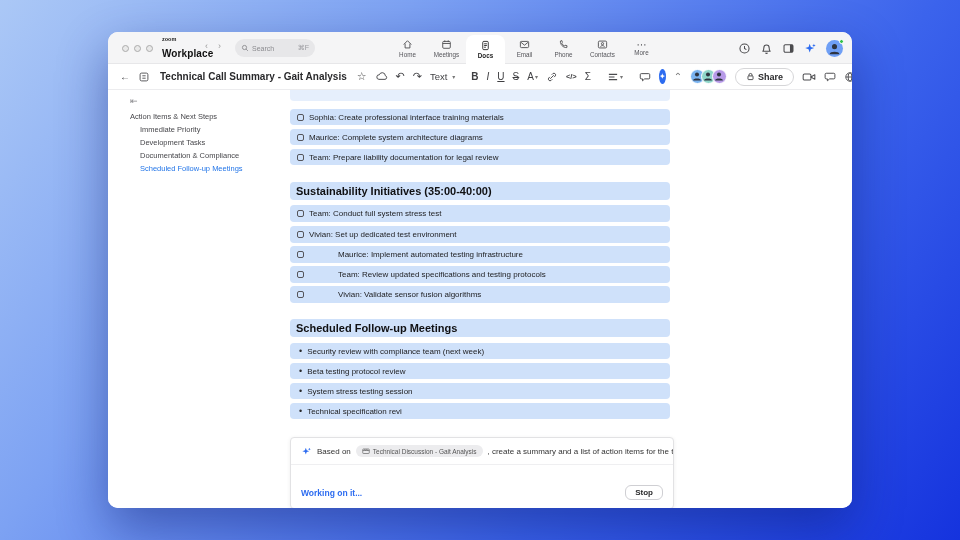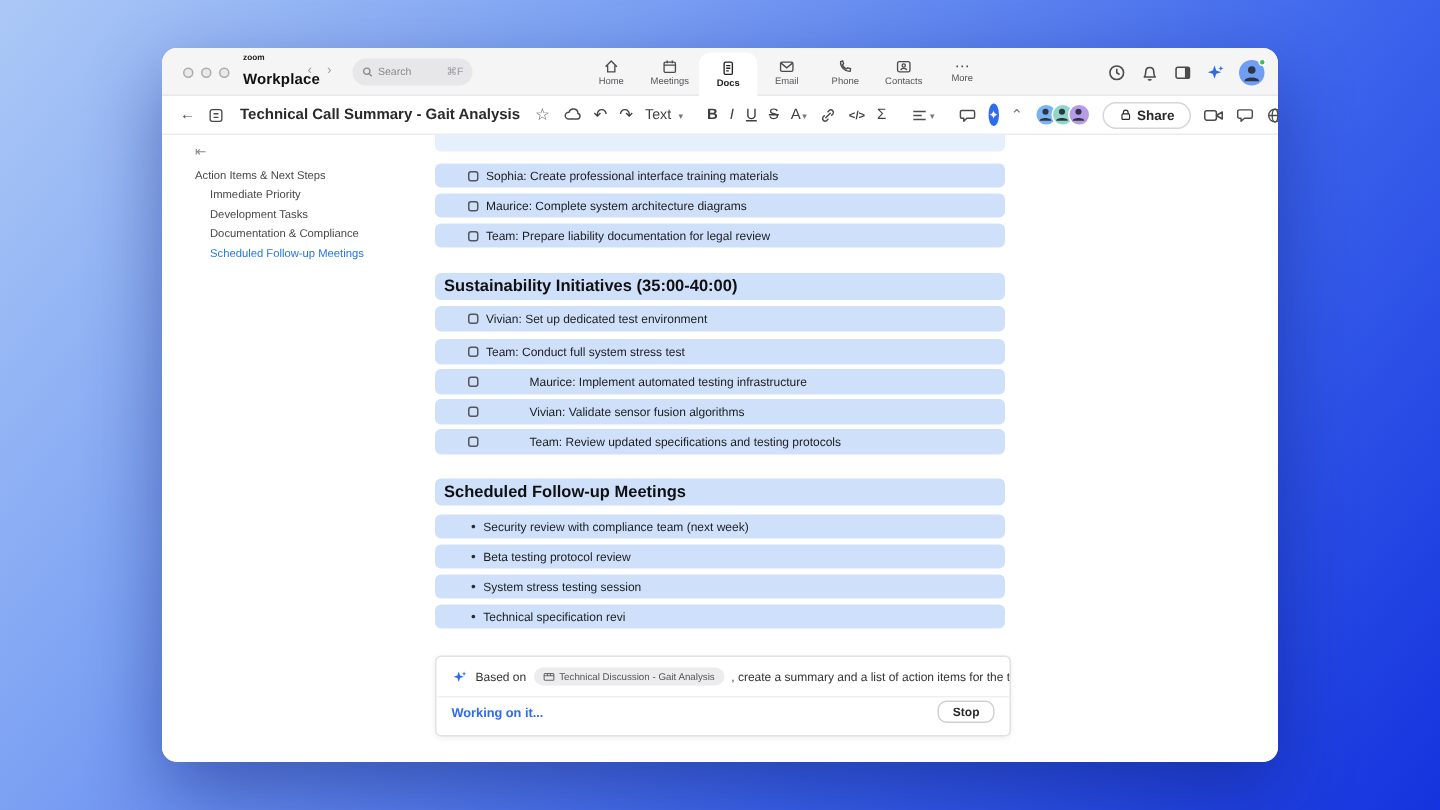--- a/index.html
+++ b/index.html
@@ -66,39 +66,39 @@
   
   .main { position:absolute; left:0; top:58px; width:100%; height:418px; background:#fff; }
   .outline { position:absolute; left:10px; top:6px; width:168px; }
   .collapse-ic { font-size:9px; color:#8a8a8e; margin-left:12px; }
   .sb-item { font-size:7.5px; color:#47474b; line-height:13px; padding-left:12px; white-space:nowrap; cursor:default; }
   .sb-item.lvl1 { padding-left:22px; }
   .sb-item.active { color:#2476e8; }
   .content { position:absolute; left:182px; top:0; width:380px; }
   .task-row, .bullet-row {
     height:16px; background:#cfe1fa; border-radius:4px; display:flex; align-items:center;
-    padding:0 22px; font-size:8px; color:#1c1c1e; margin-top:4px; white-space:nowrap;
+    padding:0 7px; font-size:8px; color:#1c1c1e; margin-top:4px; white-space:nowrap;
   }
   .cb { width:7px; height:7px; border:1px solid #55555a; border-radius:2px; background:transparent; margin-right:5px; flex:none; }
   .dot { font-size:9px; margin:0 5px 0 2px; color:#2a2a2c; }
   .heading-row {
     height:18px; background:#cfe1fa; border-radius:4px; display:flex; align-items:center;
     padding:0 6px; font-size:11px; font-weight:bold; color:#101012; white-space:nowrap;
   }
   .partial-row { height:11px; background:#dde9fb; border-radius:0 0 4px 4px; opacity:.75; }
   .mt8{margin-top:8px;} .mt17{margin-top:17px;} .mt5{margin-top:5px;} .mt3{margin-top:3px;gap:29px;}
   .mt16{margin-top:16px;} .mt6{margin-top:6px;}
   .row17{height:17px;}
   
   .ai-panel { margin-top:18px; width:384px; background:#fff; border:1px solid #e2e2e4; border-radius:4px;
     box-shadow:0 1px 4px rgba(0,0,0,.07); overflow:hidden; }
   .ai-row1 { display:flex; align-items:center; gap:5px; padding:7px 10px; font-size:8px; color:#333; white-space:nowrap; }
   .src-chip { display:inline-flex; align-items:center; gap:3px; background:#ececee; border-radius:8px;
     padding:2px 6px; font-size:6.5px; color:#555; }
-  .ai-row2 { display:flex; align-items:center; justify-content:space-between; padding:2px 10px 8px; border-top:1px solid #efeff1; }
+  .ai-row2 { display:flex; align-items:center; justify-content:space-between; padding:20px 10px 8px; border-top:1px solid #efeff1; }
   .working { font-size:8.5px; font-weight:bold; color:#2d6cf0; }
   .stop-btn { border:1px solid #cfcfd3; border-radius:6px; padding:2px 9px; font-size:8px; font-weight:bold; color:#2a2a2c; background:#fff; }
   svg { display:block; }
 </style>
 </head>
 <body>
 
 <div class="window">
 
   <div class="topbar">
@@ -347,39 +347,39 @@
         <span class="cb"></span>
         <span>Maurice: Complete system architecture diagrams</span>
       </div>
       <div class="task-row">
         <span class="cb"></span>
         <span>Team: Prepare liability documentation for legal review</span>
       </div>
 
       <div class="heading-row mt17">Sustainability Initiatives (35:00-40:00)</div>
 
+      <div class="task-row row17 mt5">
+        <span class="cb"></span>
+        <span>Team: Conduct full system stress test</span>
+      </div>
       <div class="task-row row17">
         <span class="cb"></span>
         <span>Vivian: Set up dedicated test environment</span>
       </div>
-      <div class="task-row row17 mt5">
-        <span class="cb"></span>
-        <span>Team: Conduct full system stress test</span>
-      </div>
       <div class="task-row row17 mt3">
         <span class="cb"></span>
         <span>Maurice: Implement automated testing infrastructure</span>
       </div>
       <div class="task-row row17 mt3">
         <span class="cb"></span>
+        <span>Team: Review updated specifications and testing protocols</span>
+      </div>
+      <div class="task-row row17 mt3">
+        <span class="cb"></span>
         <span>Vivian: Validate sensor fusion algorithms</span>
-      </div>
-      <div class="task-row row17 mt3">
-        <span class="cb"></span>
-        <span>Team: Review updated specifications and testing protocols</span>
       </div>
 
       <div class="heading-row mt16">Scheduled Follow-up Meetings</div>
 
       <div class="bullet-row mt6">
         <span class="dot">•</span>
         <span>Security review with compliance team (next week)</span>
       </div>
       <div class="bullet-row">
         <span class="dot">•</span>

